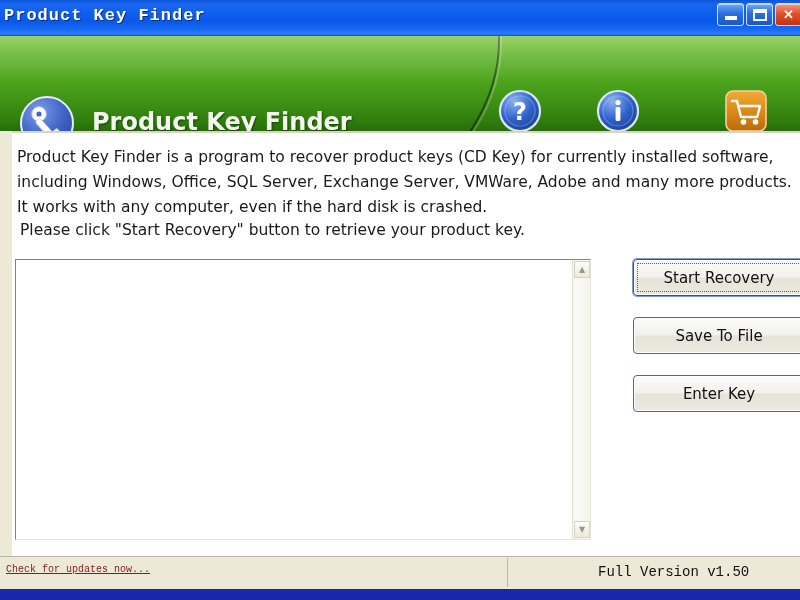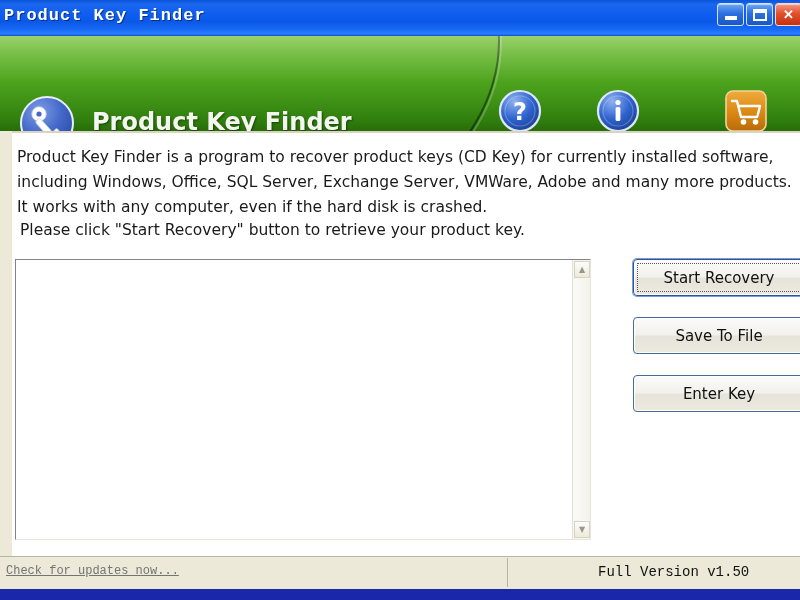--- a/index.html
+++ b/index.html
@@ -307,22 +307,22 @@
     width: 508px;
     height: 29px;
     border-right: 1px solid #b9b6a5;
     box-sizing: border-box;
   }
   .update-link {
     position: absolute;
     left: 6px;
     top: 7px;
     font-family: "Liberation Mono", "DejaVu Sans Mono", monospace;
-    font-size: 12px;
-    color: #737373;
+    font-size: 10px;
+    color: #7f1d1d;
     text-decoration: underline;
     cursor: pointer;
     white-space: nowrap;
   }
   .version-text {
     position: absolute;
     left: 578px;
     top: 7px;
     font-family: "Liberation Mono", "DejaVu Sans Mono", monospace;
     font-size: 14px;

